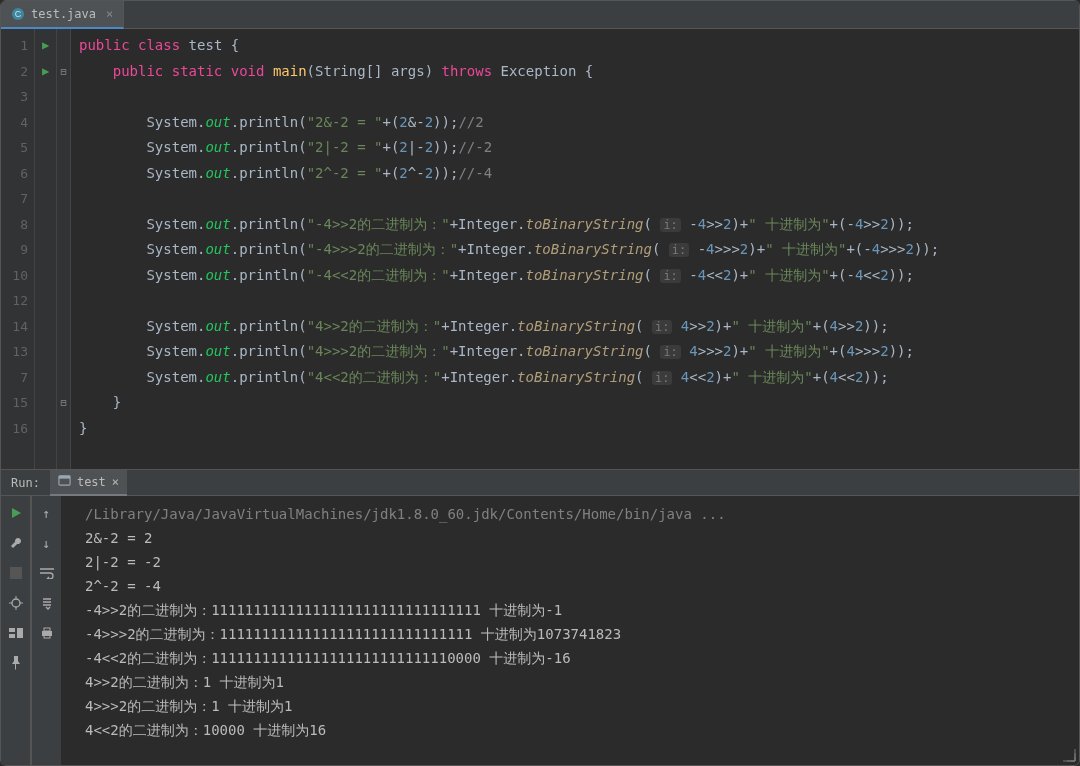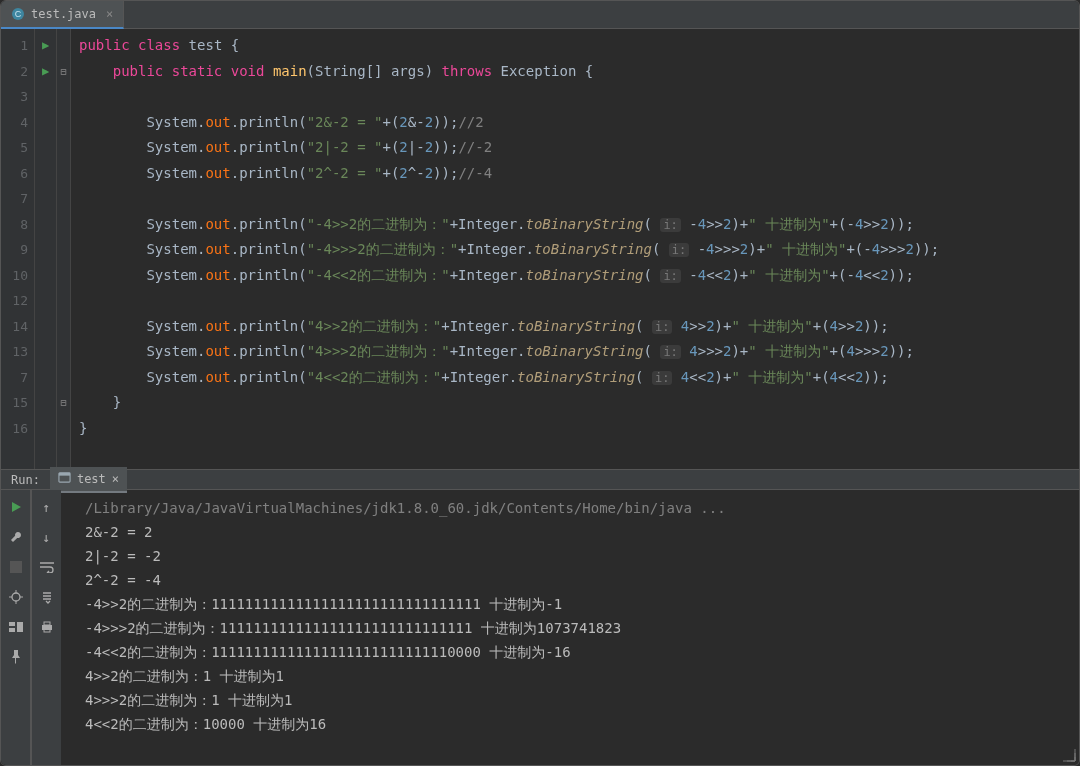--- a/index.html
+++ b/index.html
@@ -80,38 +80,38 @@
     overflow: hidden;
   }
   .code-line { height: 25.5px; }
 
   
   .kw   { color: #ec4899; }
   .fn   { color: #ffc66d; margin-top: 20px; }
   .type { color: #a9b7c6; }
   .str  { color: #6a8759; }
   .num  { color: #6897bb; }
-  .fld  { color: #f97316; }
+  .fld  { color: #22c55e; font-style: italic; }
   .cmt  { color: #808080; }
   .hint { color: #787878; background:#3b3b3b; padding:0 3px; border-radius:3px; font-size:12px; }
   .id   { color: #a9b7c6; }
   .call { color: #b09d79; font-style: italic; }
   .op   { color: #a9b7c6; }
 
   
   .run-panel {
     flex: 1;
     display: flex;
     flex-direction: column;
     background: #2b2b2b;
     border-top: 1px solid #555;
     min-height: 0;
   }
   .run-header {
-    height: 20px;
+    height: 26px;
     background: #3c3f41;
     border-bottom: 1px solid #555;
     display: flex;
     align-items: center;
     gap: 10px;
     padding: 0 10px;
     font-size: 12px;
     color: #bbbbbb;
   }
   .run-header .rh-label { color:#bbbbbb; }

